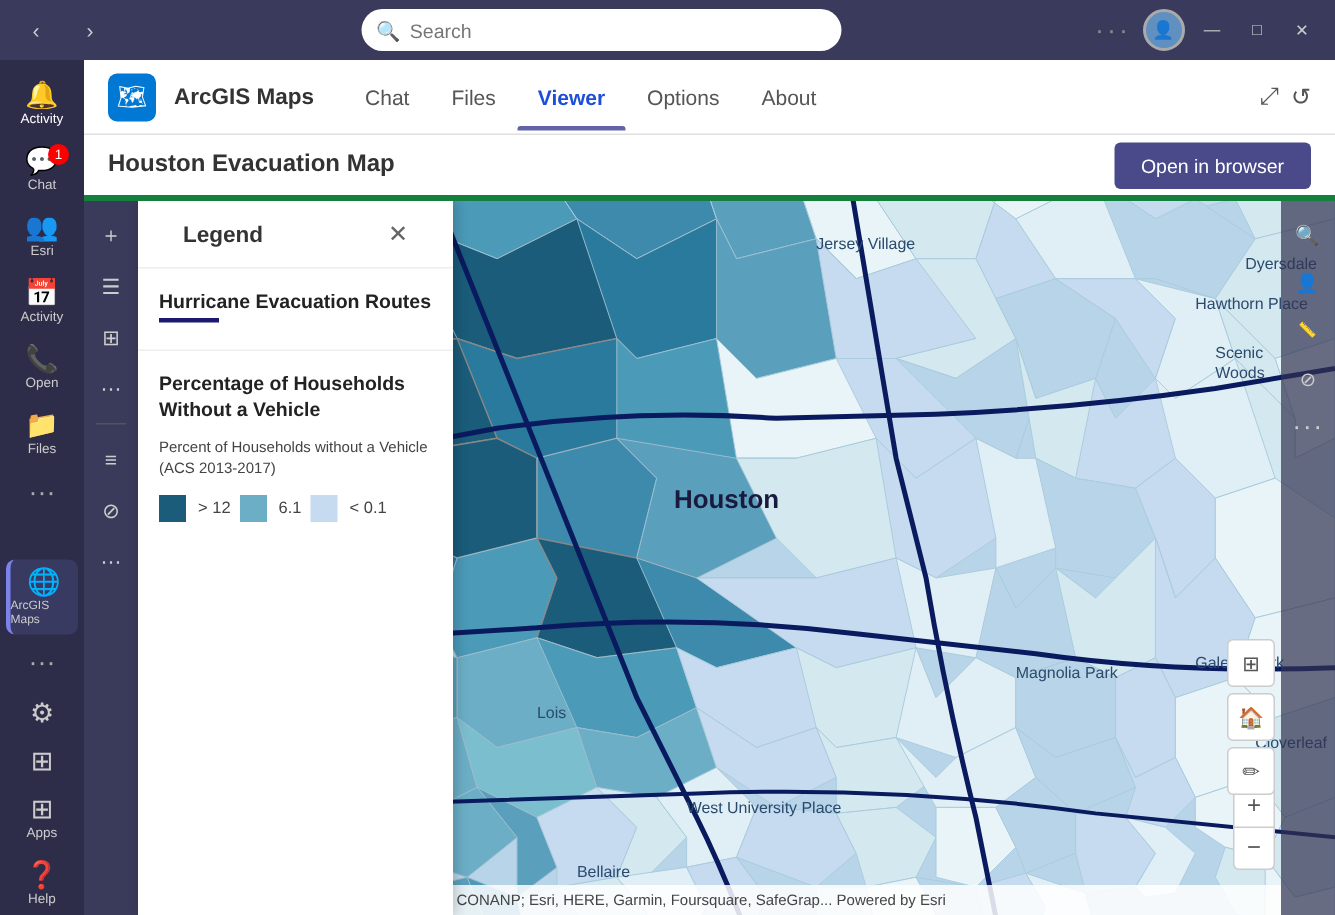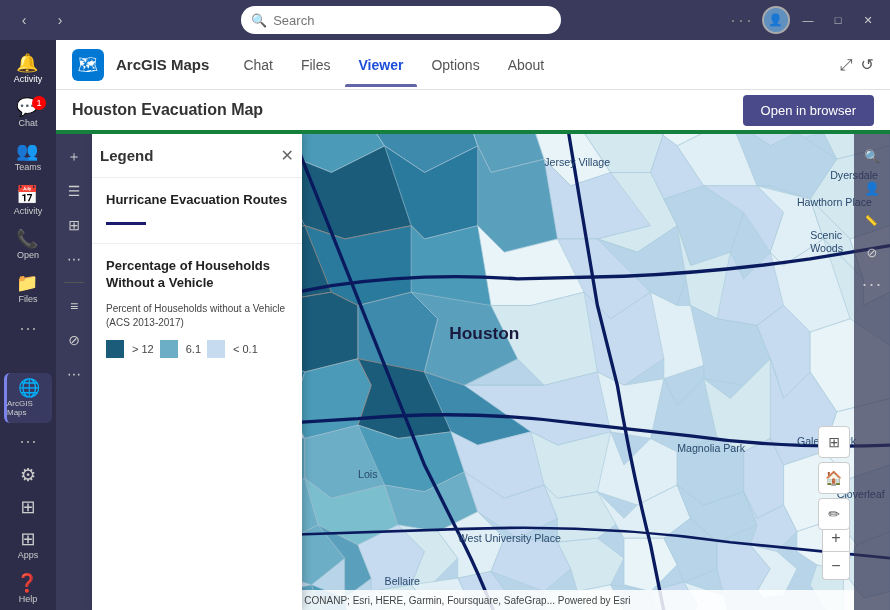--- a/index.html
+++ b/index.html
@@ -183,27 +183,27 @@
       background: white;
       z-index: 20;
       box-shadow: 2px 0 8px rgba(0,0,0,0.2);
       height: 100%;
       overflow-y: auto;
     }
     .legend-header {
       display: flex;
       align-items: center;
       justify-content: space-between;
-      padding: 12px 8px;
+      padding: 12px 30px;
       border-bottom: 1px solid #eee;
     }
     .legend-title { font-size: 15px; font-weight: 600; color: #333; }
     .legend-close { cursor: pointer; color: #666; font-size: 16px; }
     .legend-section { padding: 14px; border-bottom: 1px solid #eee; }
-    .legend-layer-title { font-size: 13px; font-weight: 700; color: #222; margin-bottom: 13px; line-height: 1.3; }
+    .legend-layer-title { font-size: 13px; font-weight: 700; color: #222; margin-bottom: 2px; line-height: 1.3; }
     .legend-line { width: 40px; height: 3px; background: #1a1a6e; margin-bottom: 4px; }
     .legend-section2 { padding: 14px; }
     .legend-layer-title2 { font-size: 13px; font-weight: 700; color: #222; margin-bottom: 10px; line-height: 1.3; }
     .legend-sub { font-size: 10px; color: #444; margin-bottom: 10px; line-height: 1.4; }
     .legend-gradient {
       display: flex;
       flex-direction: row;
       gap: 6px;
     }
     .legend-gradient-bar {
@@ -341,21 +341,21 @@
       <span class="nav-icon">🔔</span>
       <span>Activity</span>
     </div>
     <div class="teams-nav-item" style="position:relative;">
       <span class="nav-badge">1</span>
       <span class="nav-icon">💬</span>
       <span>Chat</span>
     </div>
     <div class="teams-nav-item">
       <span class="nav-icon">👥</span>
-      <span>Teams</span>
+      <span>Esri</span>
     </div>
     <div class="teams-nav-item">
       <span class="nav-icon">📅</span>
       <span>Activity</span>
     </div>
     <div class="teams-nav-item">
       <span class="nav-icon">📞</span>
       <span>Open</span>
     </div>
     <div class="teams-nav-item">

